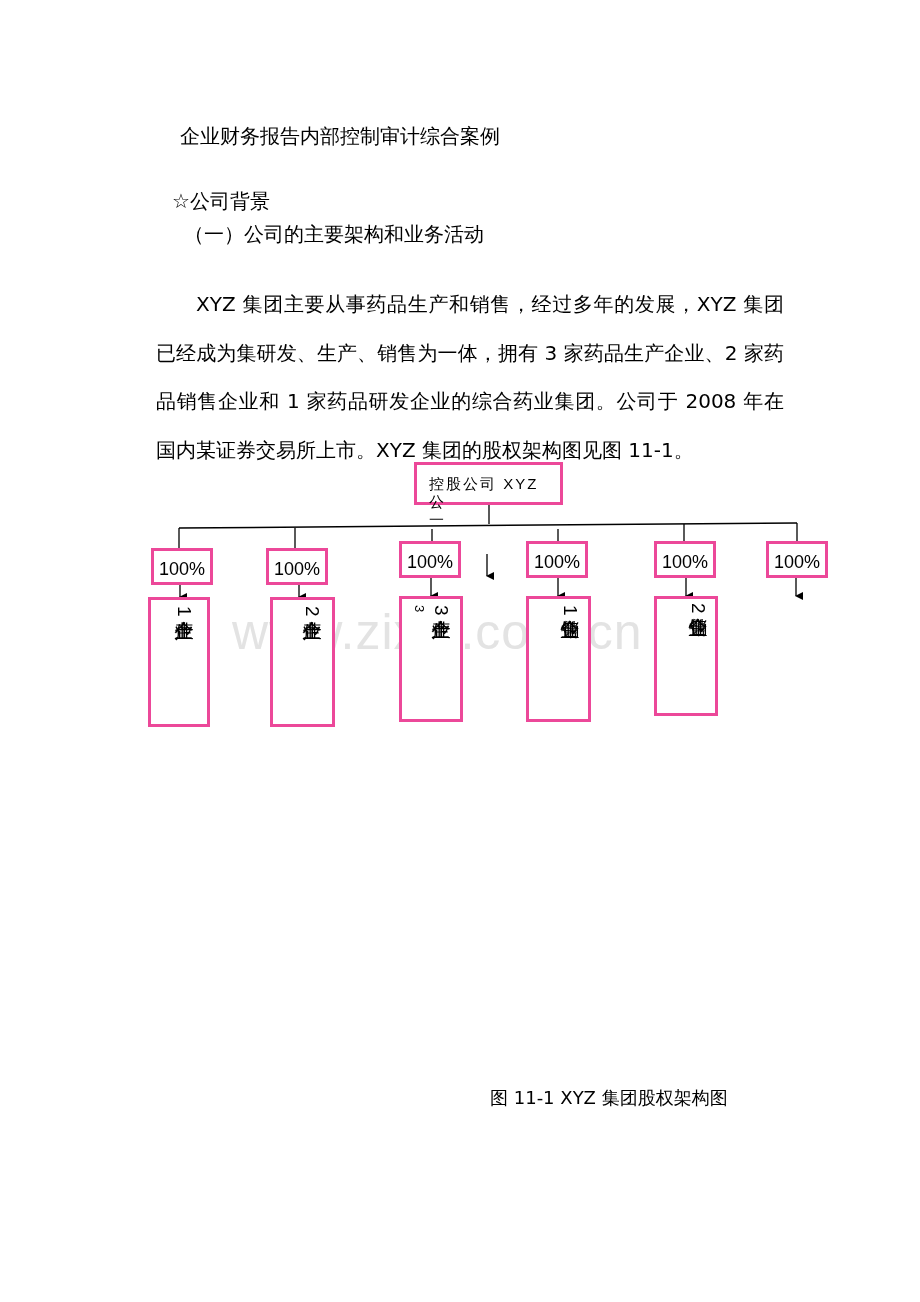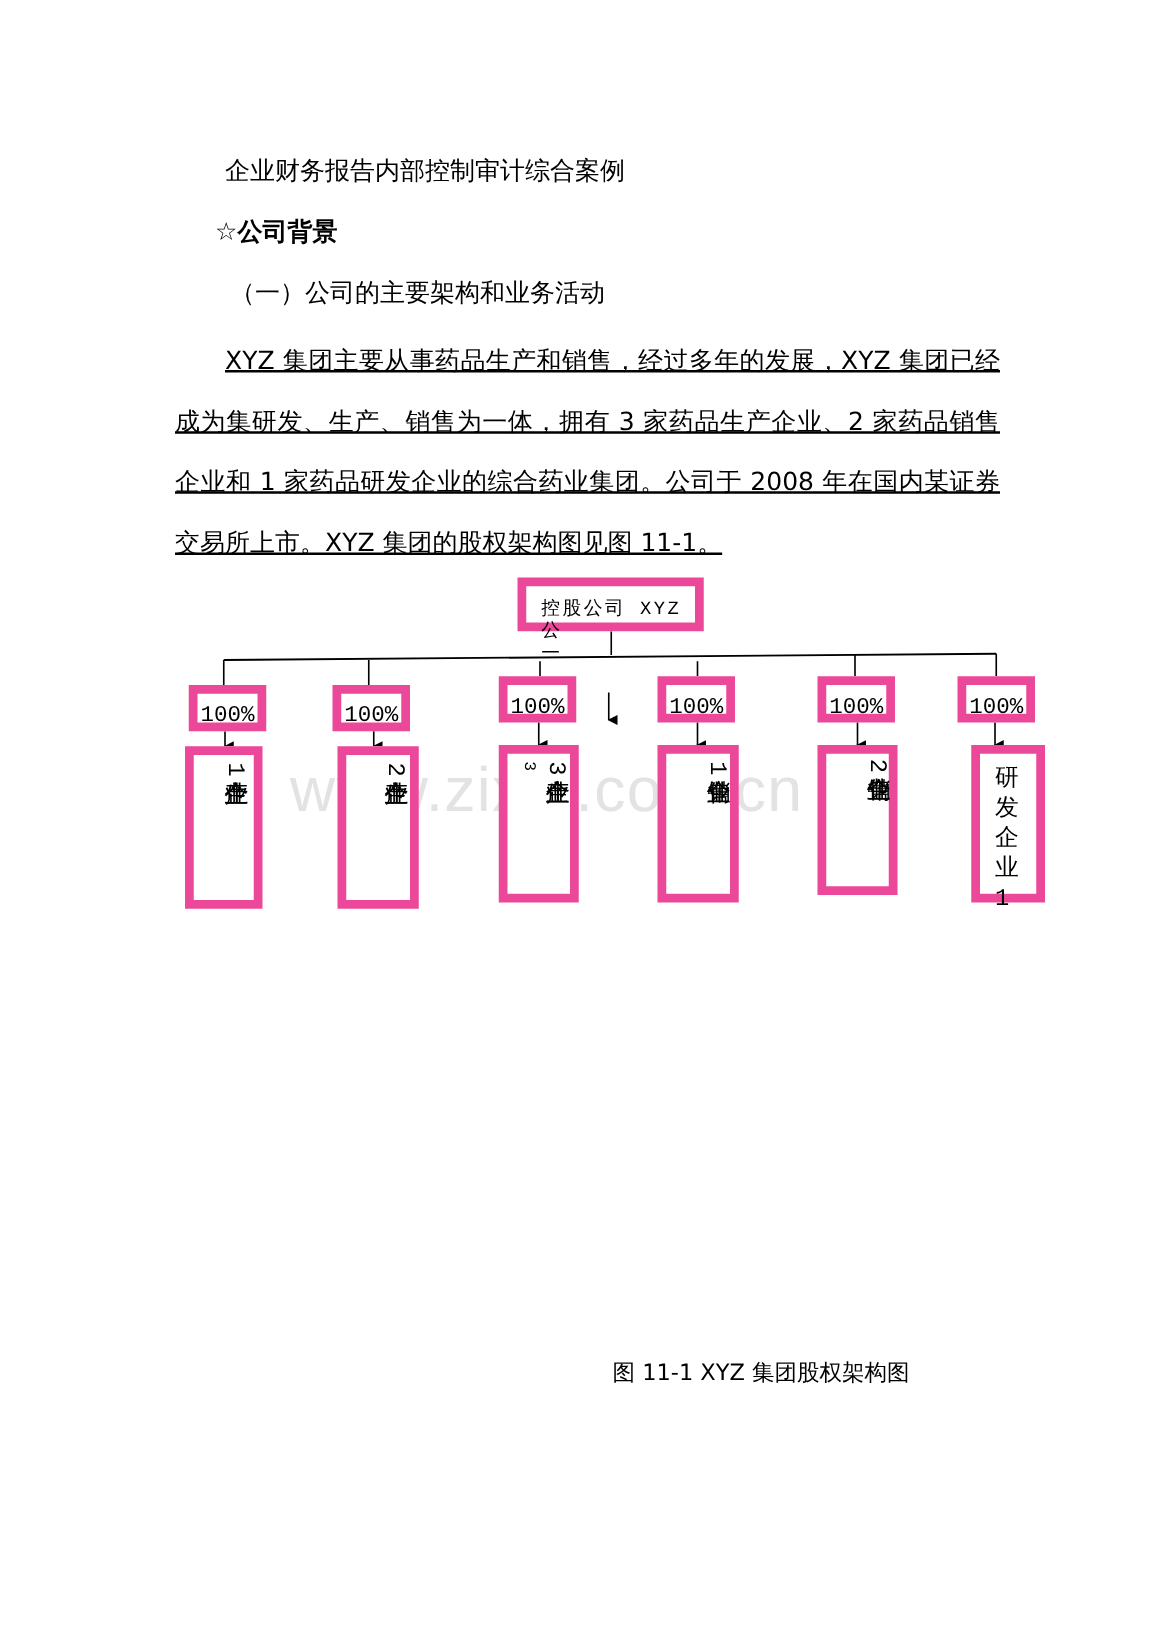--- a/index.html
+++ b/index.html
@@ -1,28 +1,28 @@
 <!DOCTYPE html>
 <html><head>
 <meta charset="utf-8">
 <style>
   html, body { margin: 0; padding: 0; background: #ffffff; }
   body { width: 920px; height: 1302px; position: relative; overflow: hidden;
          font-family: "DejaVu Sans", sans-serif; color: #000; }
   .line { position: absolute; left: 140px; font-size: 20px; white-space: nowrap; }
   .title { top: 123px; margin-left: 40px; }
-  .sec { top: 172px; left: 172px; font-weight: bold; }
+  .sec { top: 188px; left: 172px; font-weight: normal; }
   .sub { top: 221px; left: 184px; }
   .para { position: absolute; left: 140px; top: 264px; width: 660px; font-size: 20px;
           line-height: 48.5px; text-align: justify; }
-  .para p { margin: 0; text-decoration: underline; }
+  .para p { margin: 16px; }
   .indent { text-indent: 40px; }
   .diagram { position: absolute; left: 0; top: 0; width: 920px; height: 760px; pointer-events: none; }
-  .box { position: absolute; border: 7px solid #ec4899; background: #fff; pointer-events: auto;
-         font-family: Liberation Mono, monospace; }
+  .box { position: absolute; border: 3px solid #ec4899; background: #fff; pointer-events: auto;
+         font-family: Liberation Sans, sans-serif; }
   .root { left: 414px; top: 462px; width: 149px; height: 43px; font-size: 15px; padding: 10px 0 0 12px;
           box-sizing: border-box; line-height: 18px; letter-spacing: 2px; }
   .pct { width: 62px; height: 37px; font-size: 18px; text-align: center; line-height: 37px; box-sizing: border-box; }
   .ent { width: 62px; font-size: 19px; box-sizing: border-box; }
   .vtxt { position: absolute; top: 6px; writing-mode: vertical-rl; line-height: 22px; }
   .caption { position: absolute; left: 490px; top: 1086px; font-size: 18px; white-space: nowrap; }
   .watermark { position: absolute; left: 232px; top: 603px; font-size: 50px; color: #e3e3e3;
                font-family: "Liberation Sans", sans-serif; letter-spacing: 1px; }
   svg { position: absolute; left: 0; top: 0; }
 </style>
@@ -86,18 +86,15 @@
   <div class="box ent" style="left:399px;top:596px;height:126px;width:64px;">
     <span class="vtxt" style="left:6px;top:6px;font-size:13px;">3</span>
     <span class="vtxt" style="left:28px;">生产企业3</span>
   </div>
   <div class="box ent" style="left:526px;top:596px;height:126px;width:65px;">
     <span class="vtxt" style="left:30px;">销售企业1</span>
   </div>
   <div class="box ent" style="left:654px;top:596px;height:120px;width:64px;">
     <span class="vtxt" style="left:30px;top:4px;">销售企业2</span>
   </div>
-  <div class="box ent" style="left:777px;top:596px;height:126px;width:59px;">
-    <span style="position:absolute;left:12px;top:8px;width:20px;line-height:24px;font-size:19px;word-break:break-all;">研发企业1</span>
-  </div>
 </div>
 
 <div class="caption">图 11-1   XYZ 集团股权架构图</div>
 
 </body></html>

